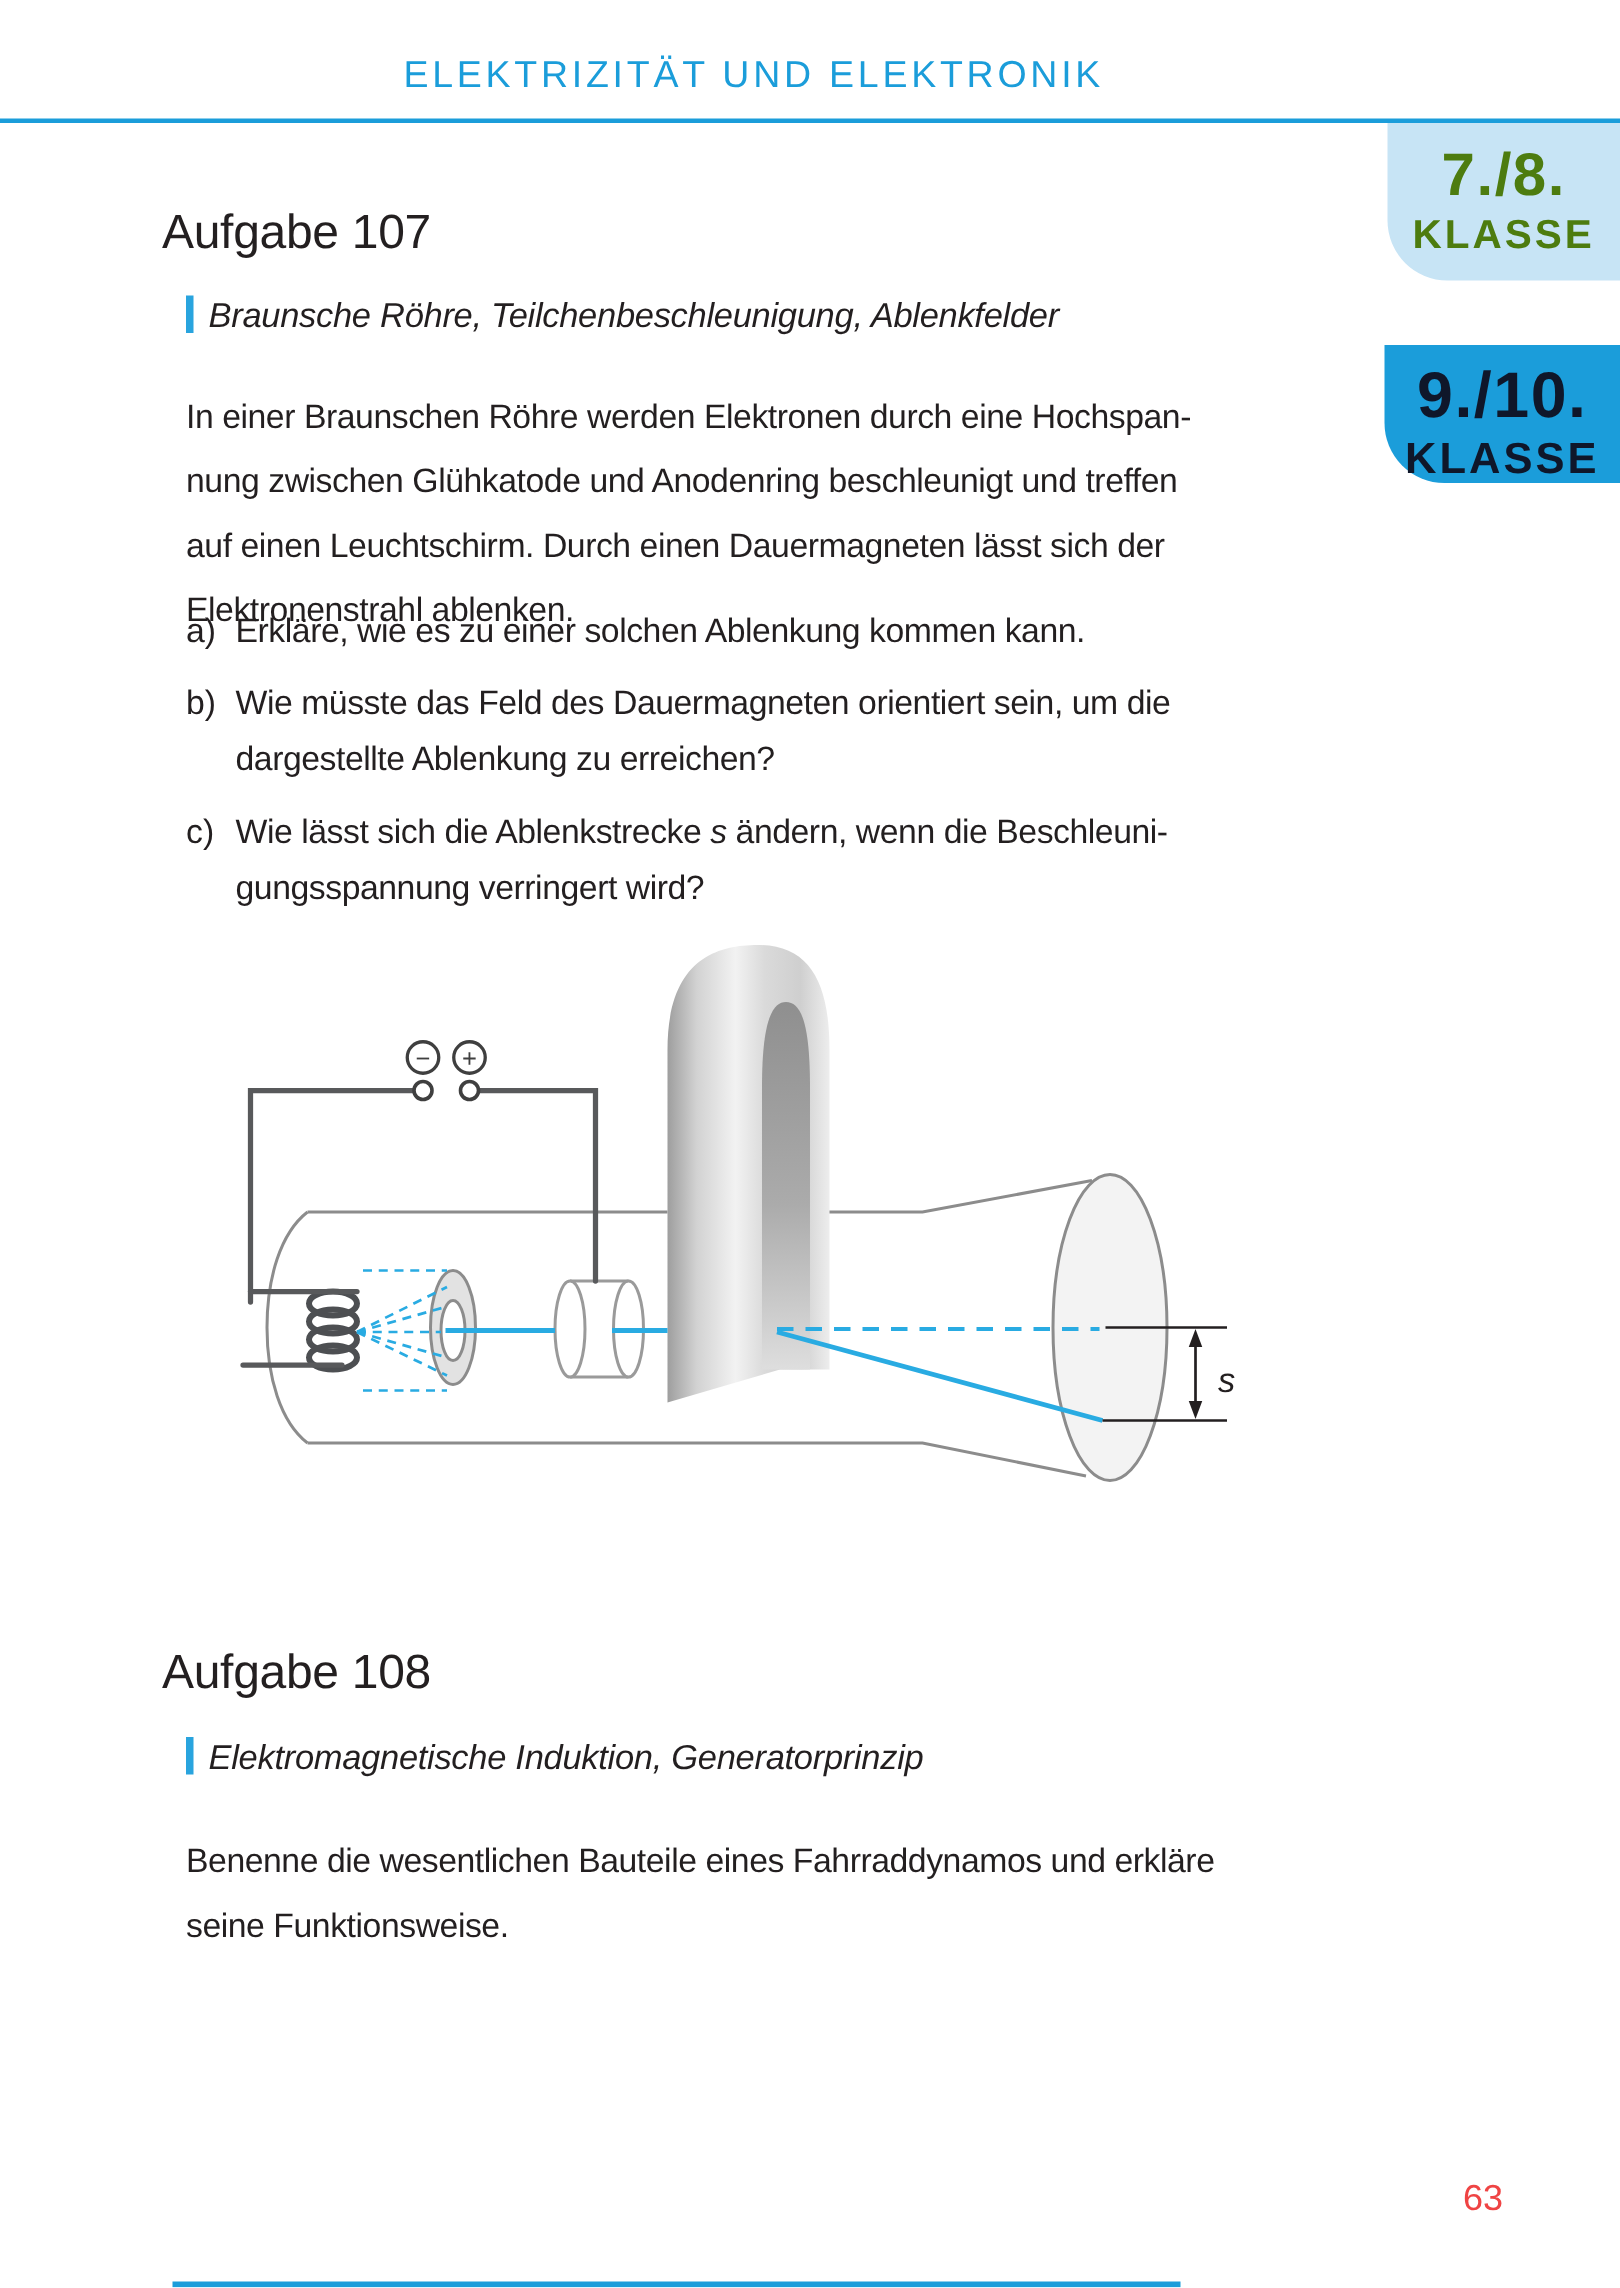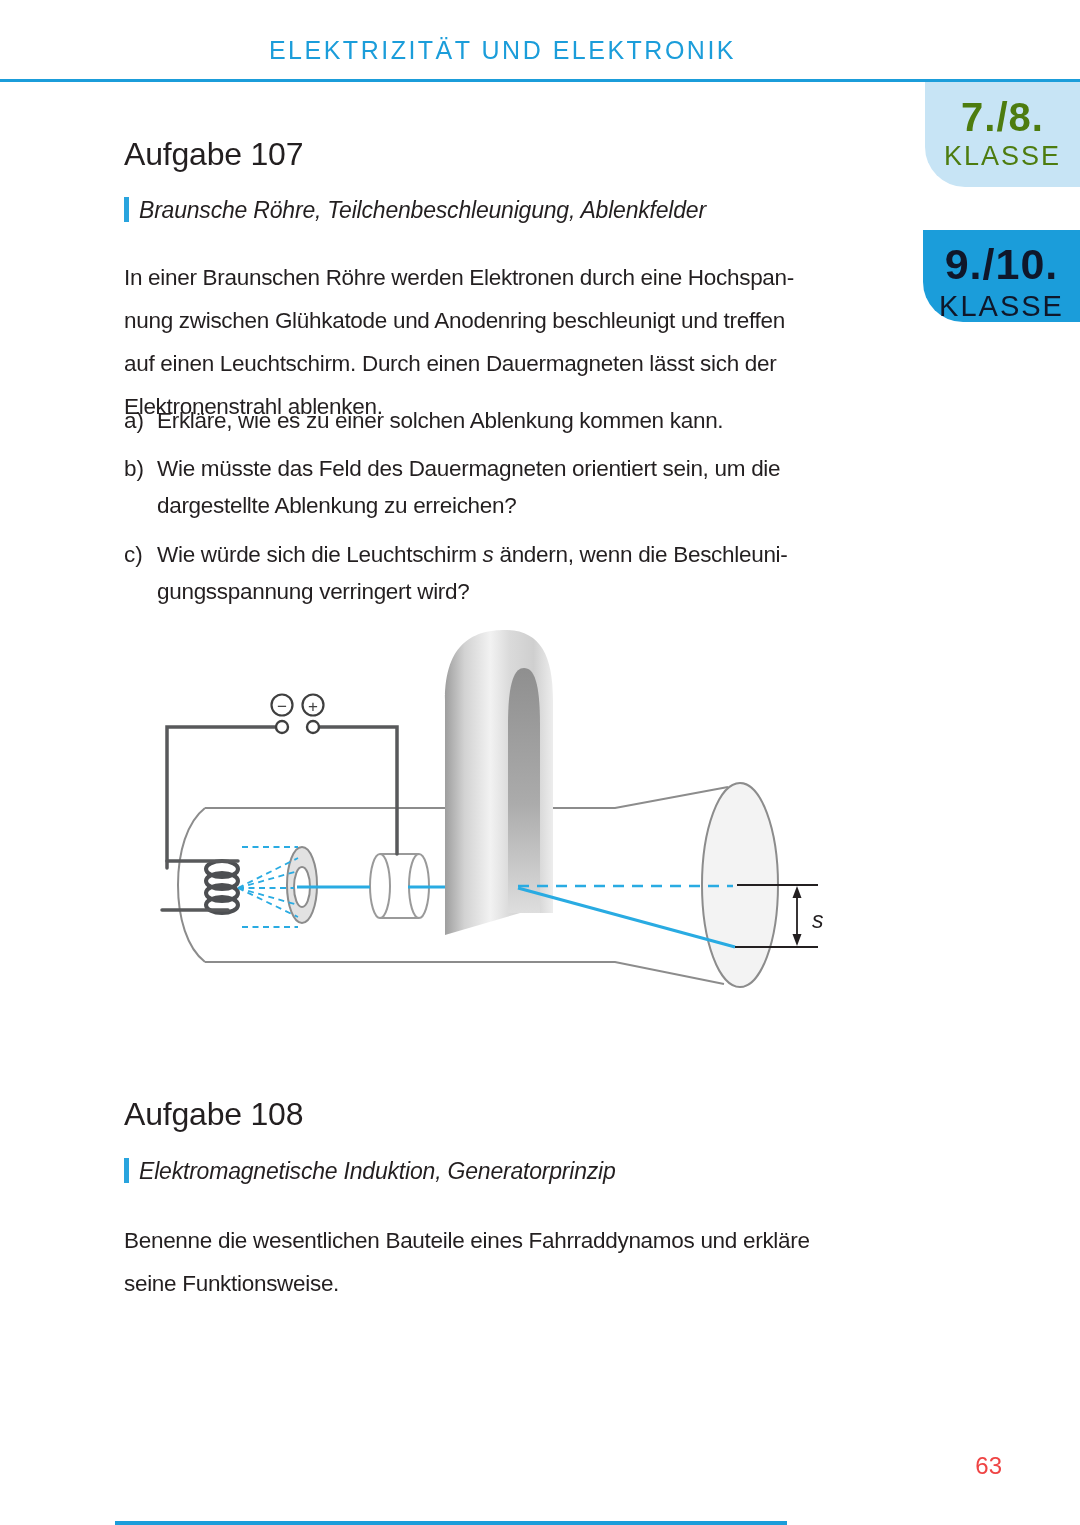--- a/index.html
+++ b/index.html
@@ -9,29 +9,29 @@
   }
   
   .chapter-title{
     position:absolute;top:36px;left:0;width:1005px;text-align:center;
     font-size:25px;font-weight:400;letter-spacing:2.5px;color:#1b9dda;
   }
   .header-rule{position:absolute;top:79px;left:0;width:1080px;height:3px;background:#1b9dda;}
   
   .grade-tab{position:absolute;right:0;text-align:center;border-bottom-left-radius:40px;}
   .grade-tab .grade{font-weight:700;line-height:1;letter-spacing:1px;}
-  .grade-tab .klasse{font-weight:400;letter-spacing:2px;line-height:1;}
+  .grade-tab .klasse{font-weight:700;letter-spacing:2px;line-height:1;}
   .tab-light{top:82px;width:155px;height:105px;background:#c7e4f5;color:#4d7c0f;padding-top:0;}
   .tab-light .grade{font-size:40px;margin-top:15px;}
   .tab-light .klasse{font-size:27px;margin-top:6px;}
   .tab-active{top:230px;width:157px;height:92px;background:#1b9dda;color:#0f172a;}
   .tab-active .grade{font-size:43px;margin-top:13px;}
   .tab-active .klasse{font-size:29px;margin-top:6px;}
   
-  .task-title{position:absolute;left:124px;font-size:32px;font-weight:500;letter-spacing:-0.2px;}
+  .task-title{position:absolute;left:108px;font-size:32px;font-weight:500;letter-spacing:-0.2px;}
   .task-topic{position:absolute;left:124px;display:flex;}
   .topic-bar{width:5px;height:25px;background:#29a4de;margin-right:10px;flex:none;}
   .topic-text{font-style:italic;font-size:23px;letter-spacing:-0.2px;}
   .para{
     position:absolute;left:124px;width:756px;font-size:22.5px;line-height:43px;
     letter-spacing:-0.3px;white-space:pre-line;
   }
   .list-item{position:absolute;left:124px;width:760px;display:flex;}
   .li-label{flex:none;width:33px;font-size:22.5px;line-height:37px;}
   .li-text{margin:0;font-size:22.5px;line-height:37px;letter-spacing:-0.3px;white-space:pre-line;}
@@ -76,21 +76,21 @@
     <span class="li-label">a)</span>
     <p class="li-text">Erkläre, wie es zu einer solchen Ablenkung kommen kann.</p>
   </div>
   <div class="list-item" style="top:450px;">
     <span class="li-label">b)</span>
     <p class="li-text">Wie müsste das Feld des Dauermagneten orientiert sein, um die
 dargestellte Ablenkung zu erreichen?</p>
   </div>
   <div class="list-item" style="top:536px;">
     <span class="li-label">c)</span>
-    <p class="li-text"><span>Wie würde sich die Leuchtschirm </span><span class="li-var">s</span><span> ändern, wenn die Beschleuni-
+    <p class="li-text"><span>Wie lässt sich die Ablenkstrecke </span><span class="li-var">s</span><span> ändern, wenn die Beschleuni-
 gungsspannung verringert wird?</span></p>
   </div>
 
   <svg class="figure-svg" width="760" height="420" viewBox="100 620 760 420" xmlns="http://www.w3.org/2000/svg">
     <defs>
       <linearGradient id="silGrad" x1="0" y1="0" x2="1" y2="0">
         <stop offset="0" stop-color="#9e9e9e"></stop>
         <stop offset="0.18" stop-color="#d2d2d2"></stop>
         <stop offset="0.42" stop-color="#f2f2f2"></stop>
         <stop offset="0.60" stop-color="#dadada"></stop>

